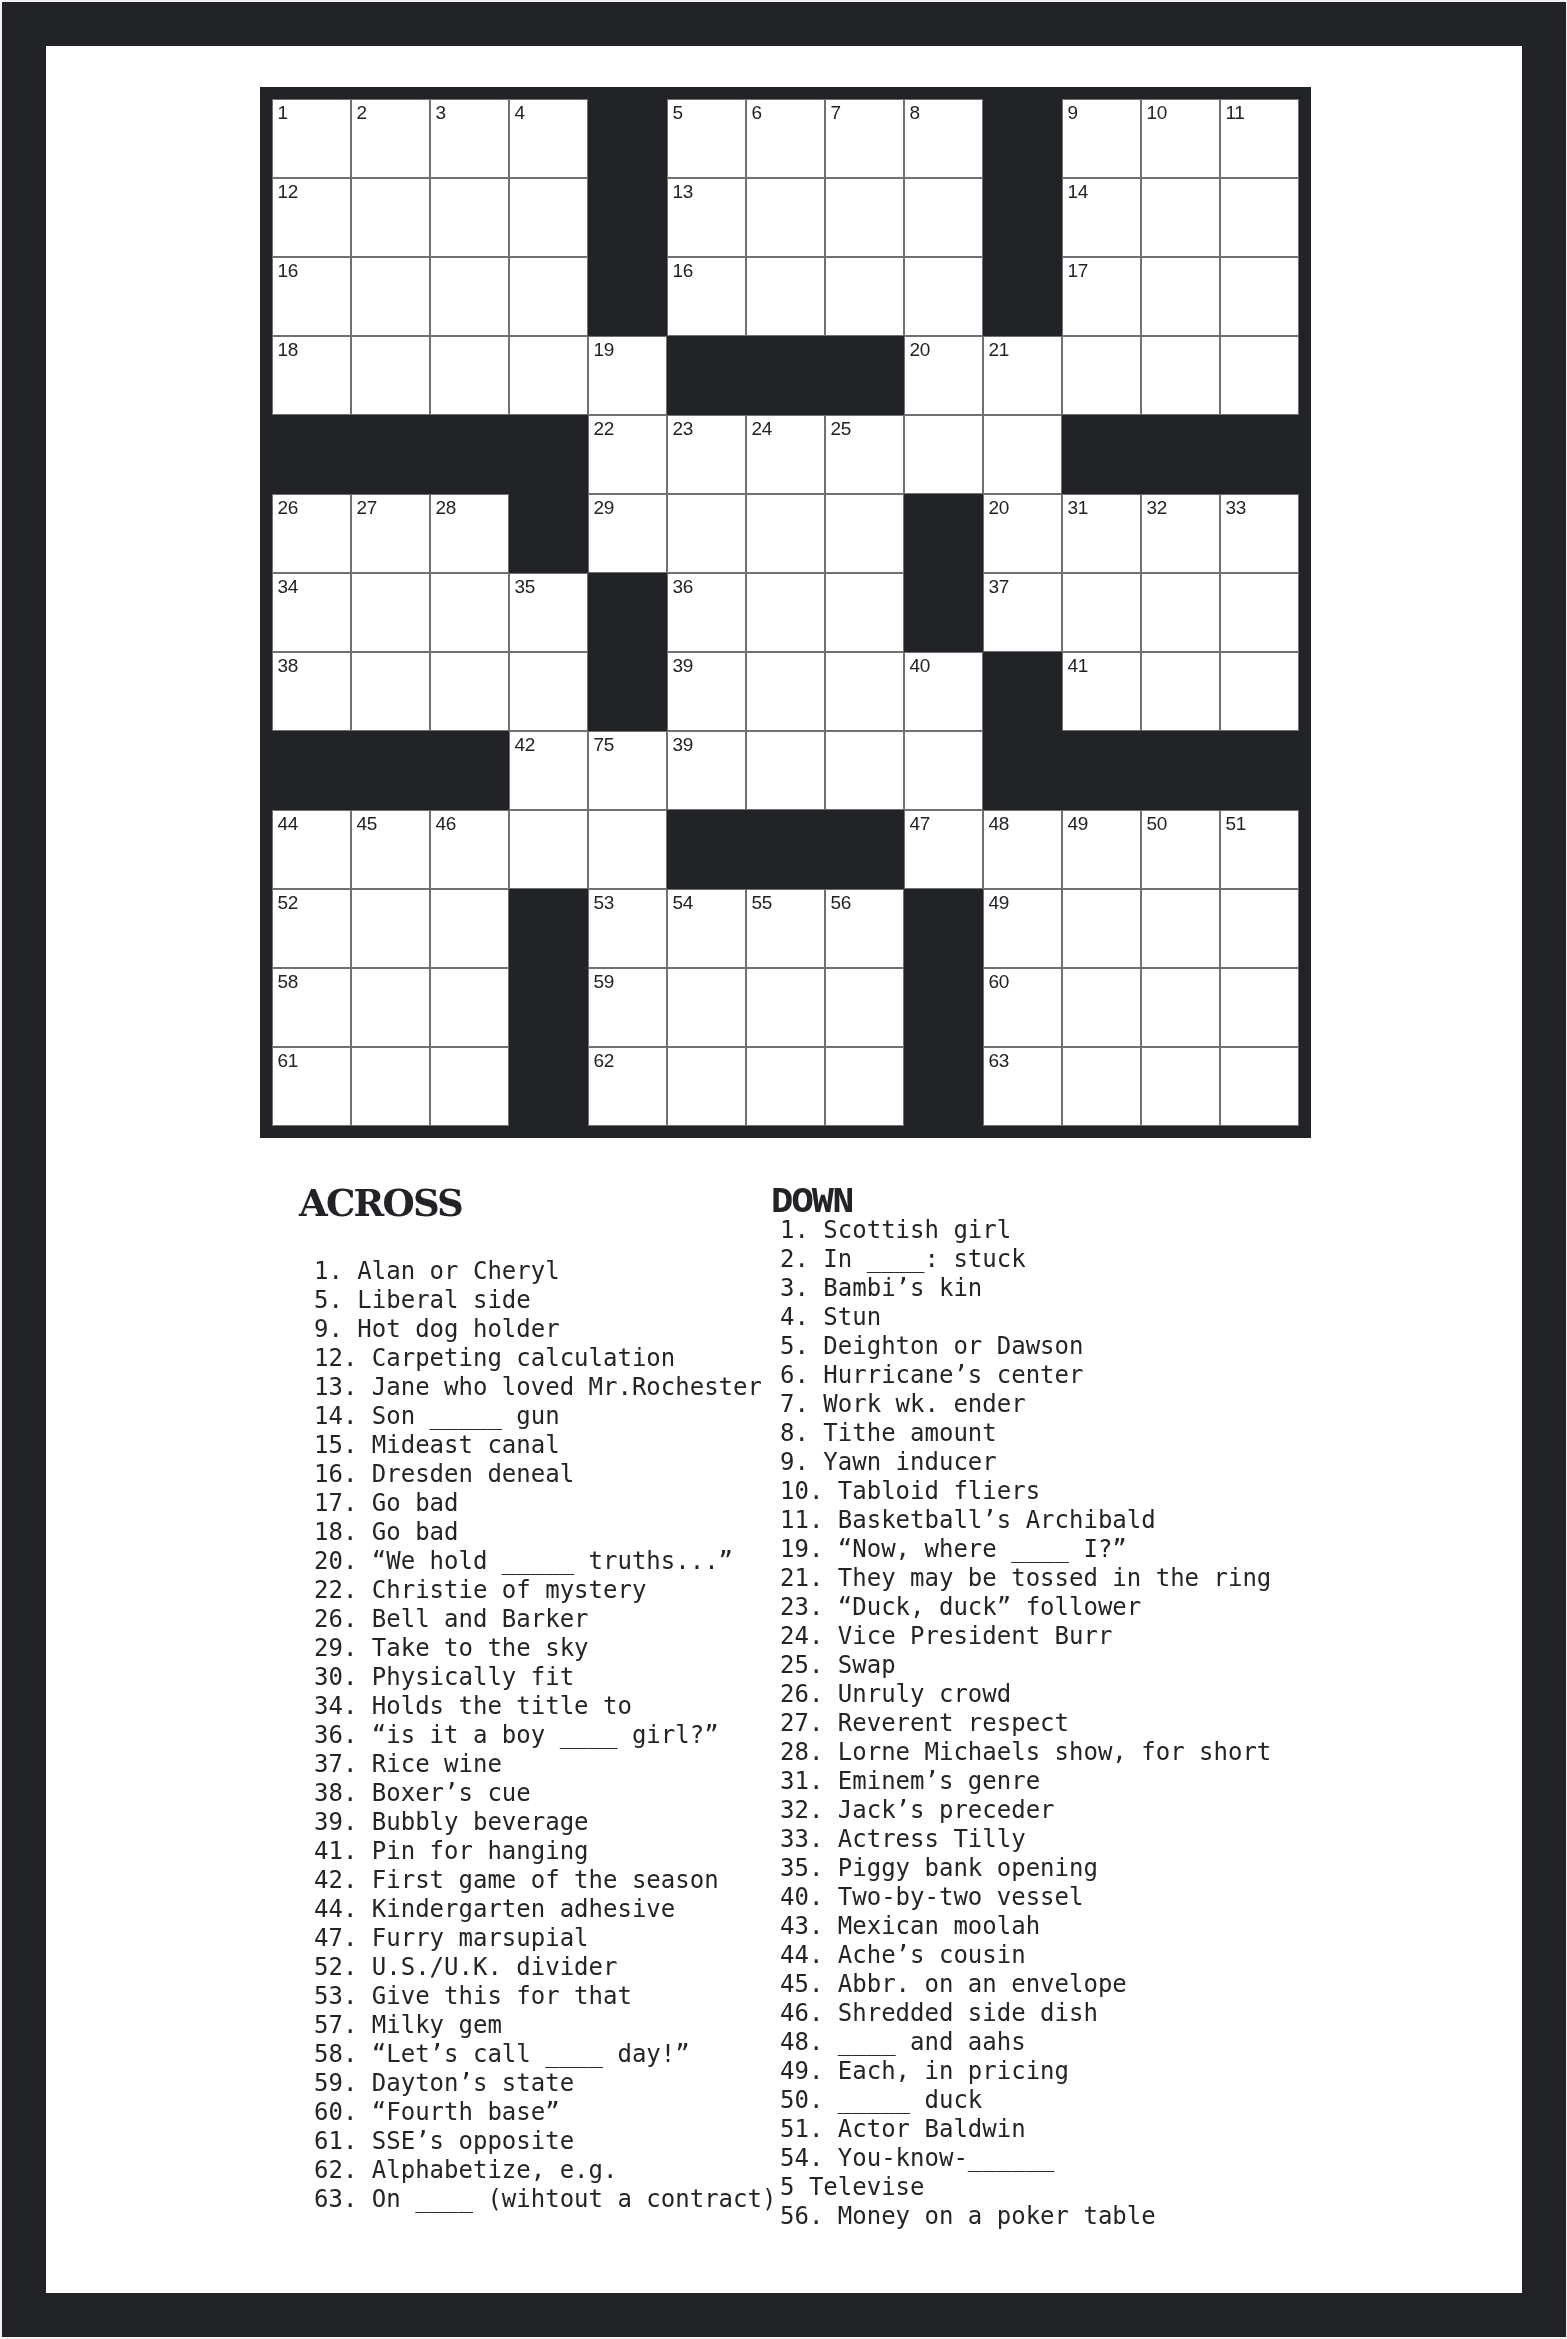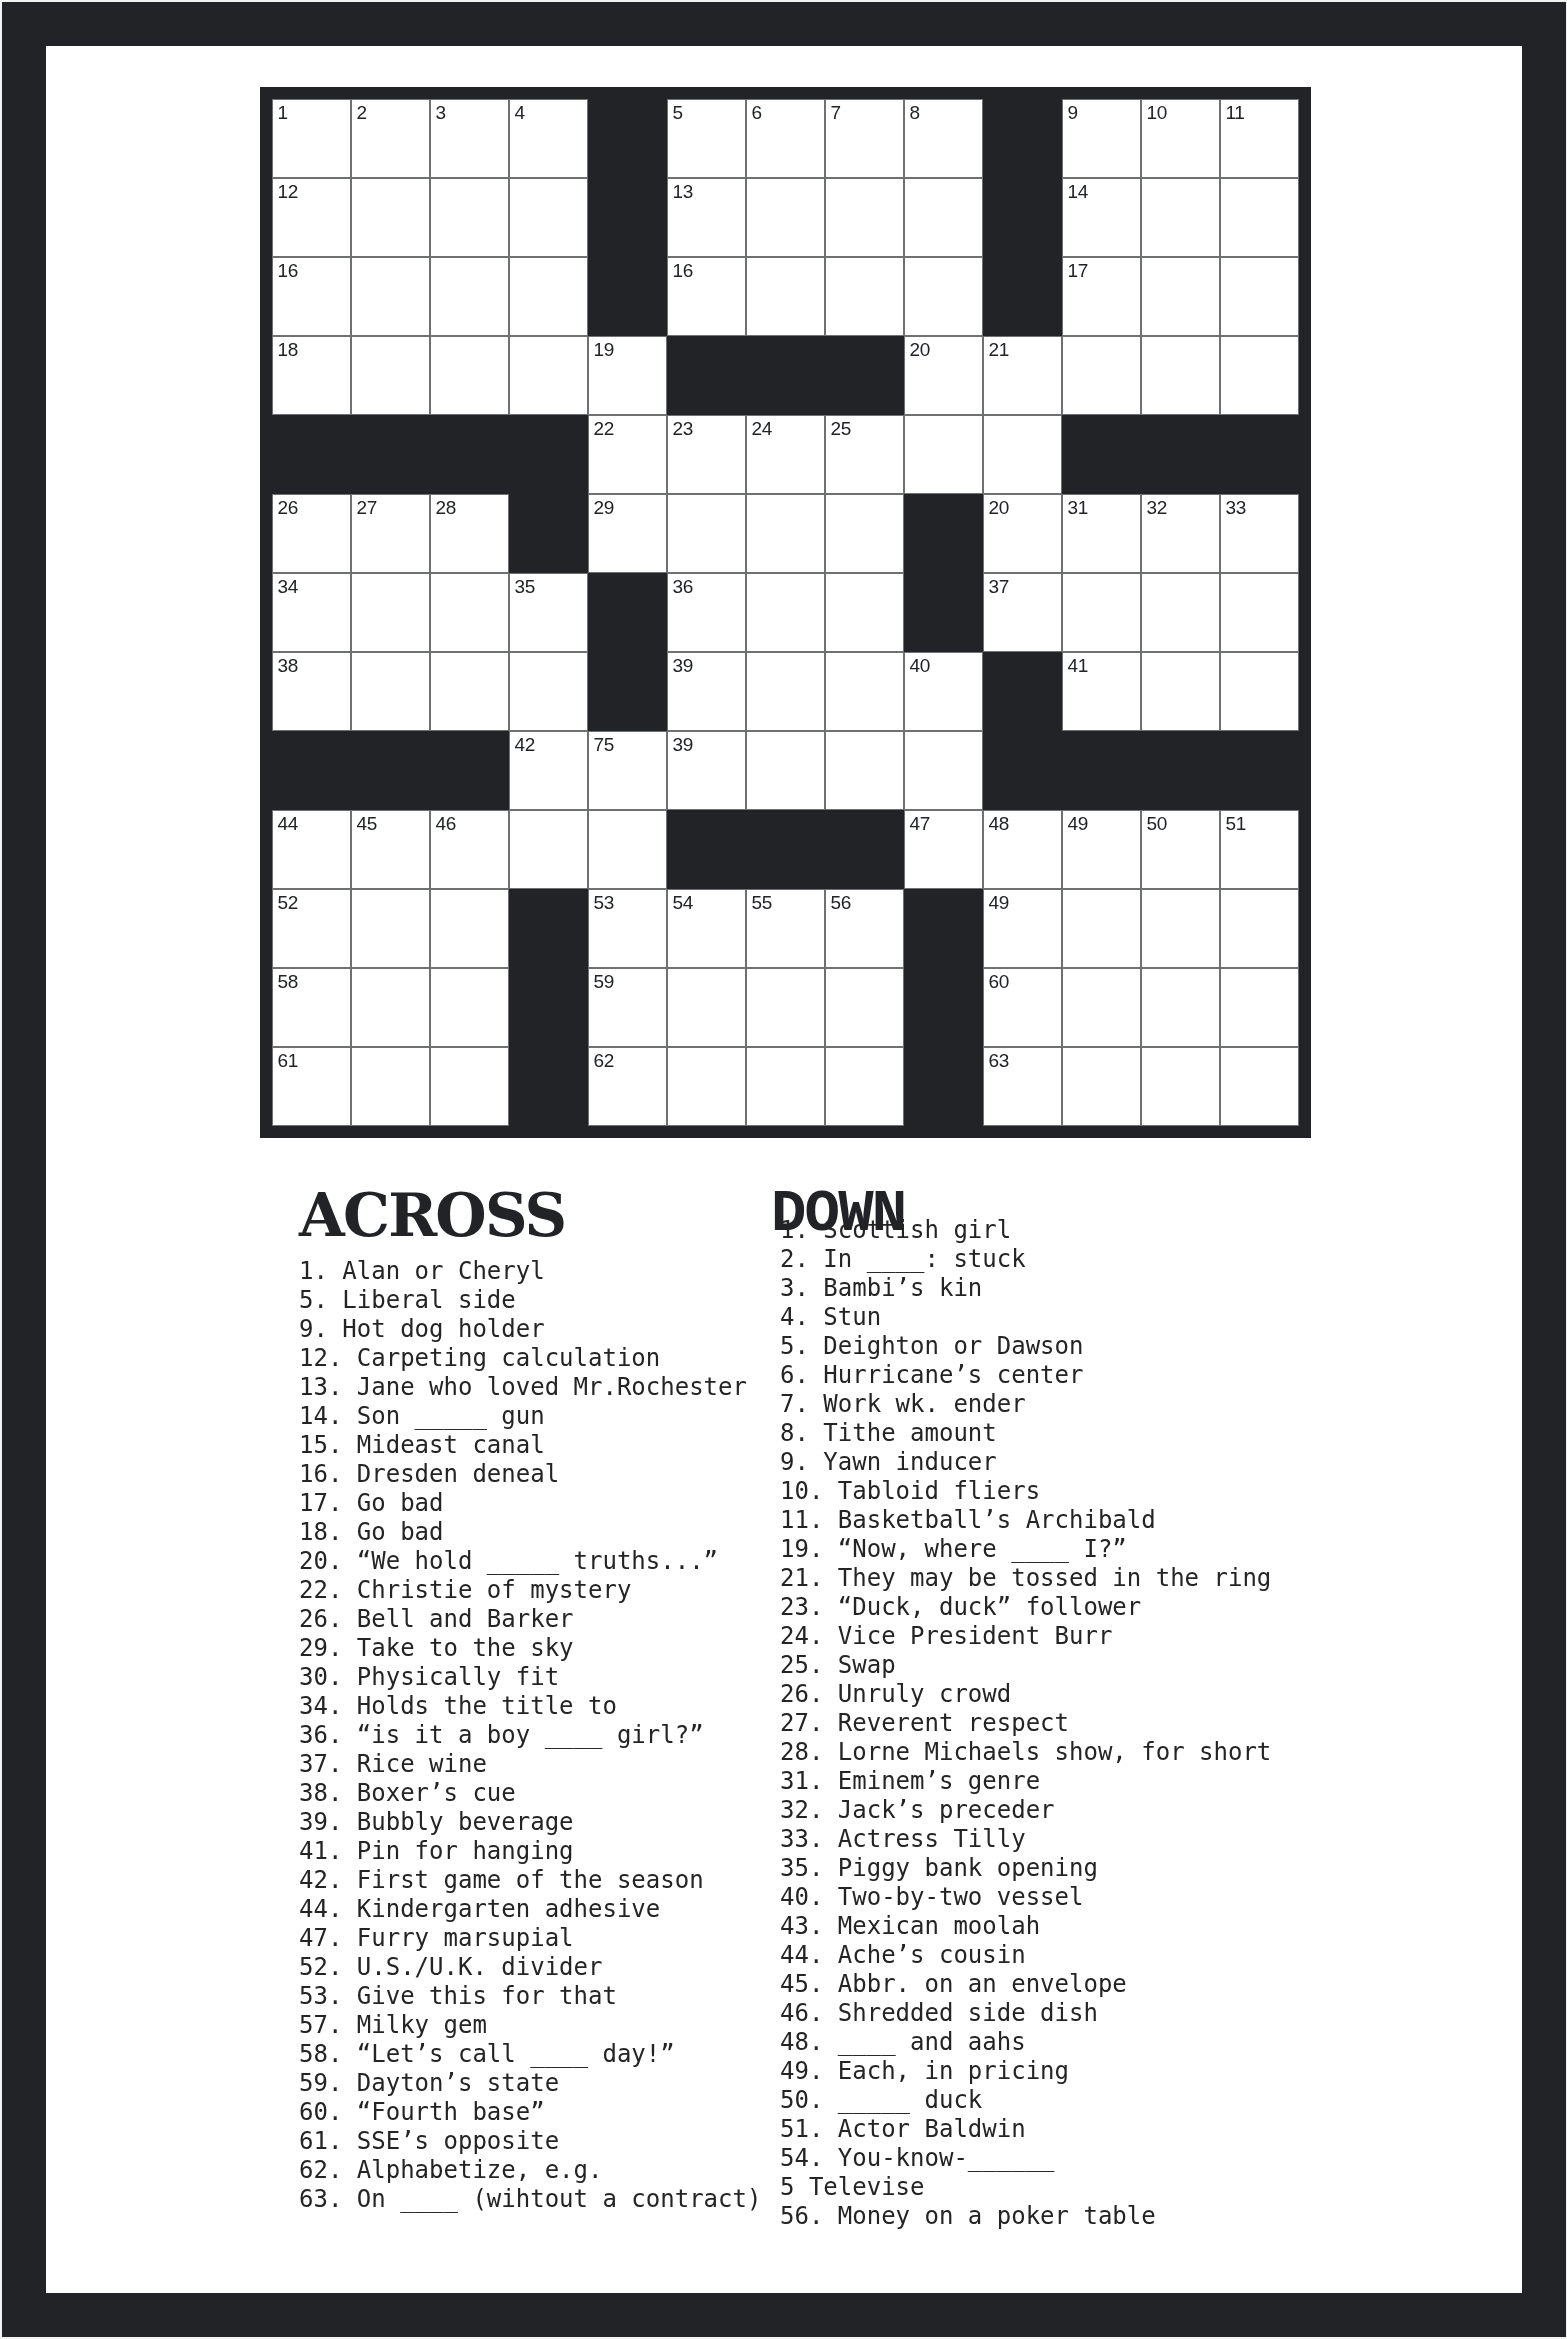--- a/index.html
+++ b/index.html
@@ -37,35 +37,35 @@
     position:absolute;top:2.7px;left:4.6px;
     font:19px/1 "Liberation Sans",sans-serif;
     color:#212327;
     letter-spacing:-0.5px;
   }
   
   .section-title{
     position:absolute;
     font-family:"DejaVu Serif",serif;
     font-weight:bold;
-    font-size:59px;
+    font-size:37px;
     letter-spacing:-1.8px;
     color:#212327;
   }
   .across-title{left:299px;top:1181px;}
   .down-title{left:771px;top:1181px;font-family:Liberation Mono, monospace;}
   .clue-list{
     position:absolute;
     font-family:"DejaVu Sans Mono","Liberation Mono",monospace;
     font-size:24px;
     line-height:29px;
     color:#242424;
     white-space:pre;
   }
-  .across-list{left:299px;top:1257px;}
+  .across-list{left:314px;top:1257px;}
   .down-list{left:780px;top:1216px;}
   .clue-line{height:29px;}
 </style>
 </head>
 <body>
 
 <div class="page-frame"></div>
 
 <div class="grid">
     <div class="cell">

